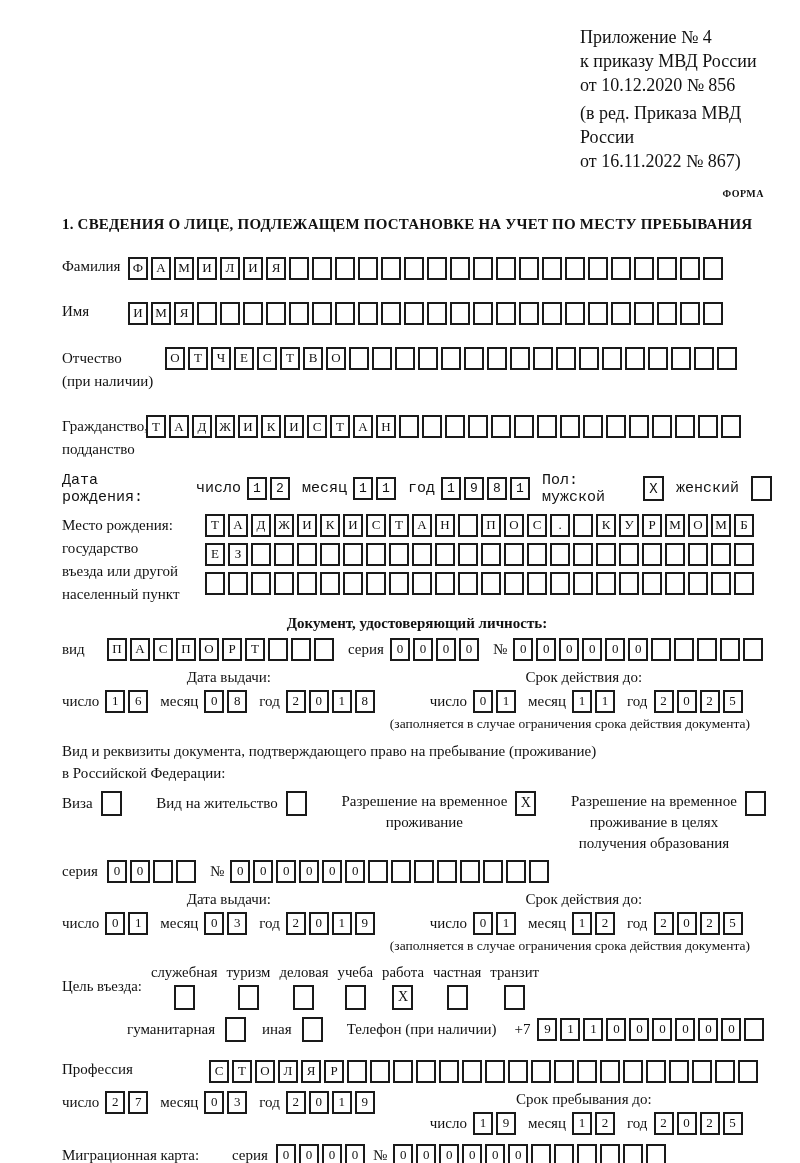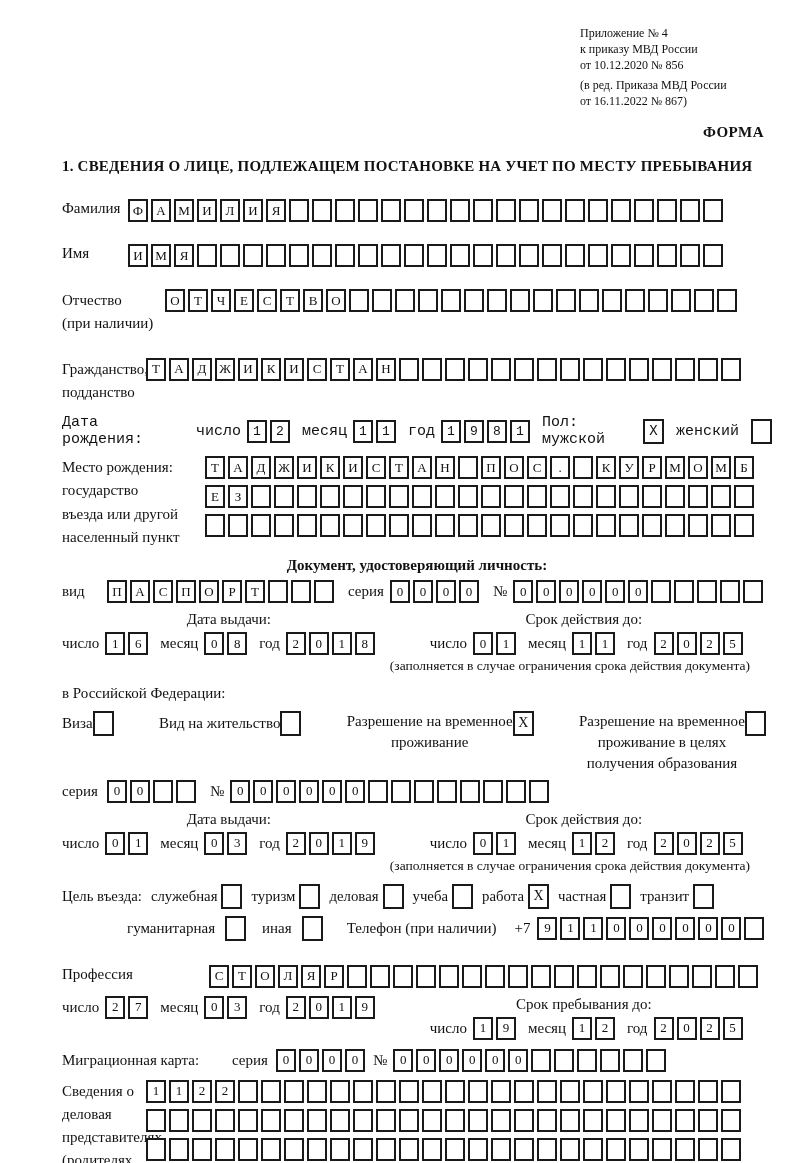--- a/index.html
+++ b/index.html
@@ -4,23 +4,23 @@
 <style>
   html,body { margin:0; padding:0; background:#ffffff; }
   body {
     width:800px; height:1163px; overflow:hidden;
     font-family:"Liberation Serif","DejaVu Serif",serif;
     color:#111; font-size:15px;
   }
   .page { box-sizing:border-box; width:800px; padding:26px 28px 10px 62px; }
 
   
-  .ref { margin-left:auto; width:192px; font-size:12px; line-height:1.32; }
+  .ref { margin-left:auto; width:192px; font-size:18px; line-height:1.32; }
   .ref .amend { margin-top:5px; }
-  .forma { text-align:right; font-weight:bold; font-size:15px; margin:14px 8px 0 0; letter-spacing:.5px; }
+  .forma { text-align:right; font-weight:bold; font-size:10px; margin:14px 8px 0 0; letter-spacing:.5px; }
 
   
   .title { text-align:center; font-weight:bold; font-size:16.5px; margin-top:16px; line-height:1.35; letter-spacing:.2px; }
   .blank { display:inline-block; width:56px; border-bottom:3px solid #3a3a3a; height:14px; margin-left:10px; }
 
   .sec-heading { font-weight:bold; font-size:15px; margin-top:17px; letter-spacing:.2px; }
 
   
   .frow { display:flex; align-items:flex-start; margin-top:22px; }
   .flabel { flex:none; line-height:1.25; }
@@ -66,26 +66,26 @@
   .dp-left  { width:47%; }
   .dp-right { width:53%; }
   .dp-head { text-align:center; margin-bottom:4px; }
   .dp-row { display:flex; }
   .dp-right .dp-row { justify-content:flex-start; padding-left:34px; }
   .note-right { text-align:right; font-size:13.5px; margin:3px 22px 0 0; }
 
   .para { margin-top:8px; line-height:1.5; }
 
   .permits { display:flex; align-items:flex-start; margin-top:6px; justify-content:space-between; padding-right:6px; }
-  .permit { display:flex; align-items:flex-start; }
+  .permit { display:flex; align-items:flex-start; gap:8px; }
   .permit .one-line { margin-top:4px; }
   .plines { text-align:center; line-height:1.4; }
 
   .purpose { display:flex; align-items:center; margin-top:10px; font-size:14.8px; white-space:nowrap; }
-  .pitem { display:flex; align-items:center; gap:4px; margin-left:9px; }
+  .pitem { display:flex; align-items:center; gap:4px; margin-left:9px;flex-direction:column; }
   .pitem:first-of-type { margin-left:7px; }
   .purpose2 { display:flex; align-items:center; margin-top:7px; padding-left:65px; white-space:nowrap; }
   .purpose2 .sp { margin-left:16px; }
   .purpose2 .prefix { margin:0 7px 0 18px; }
 
   .reps-right { display:flex; flex-direction:column; }
 </style>
 </head>
 <body>
 
@@ -439,20 +439,21 @@
               <span class="cell">2</span>
               <span class="cell">5</span>
             </span>
           </span>
         </div>
     </div>
   </div>
   <div class="note-right">(заполняется в случае ограничения срока действия документа)</div>
 
   <div class="para">
+    <div>Вид и реквизиты документа, подтверждающего право на пребывание (проживание)</div>
     <div>в Российской Федерации:</div>
   </div>
 
   <div class="permits">
     <div class="permit">
       <span class="one-line">Виза</span>
       <span class="checkbox"></span>
     </div>
     <div class="permit">
       <span class="one-line">Вид на жительство</span>
@@ -600,21 +601,21 @@
         <span class="cell">0</span>
         <span class="cell">0</span>
         <span class="cell">0</span>
         <span class="cell">0</span>
         <span class="cell">0</span>
         <span class="cell">0</span>
         <span class="cell"></span>
       </span>
   </div>
 
-  <div class="frow" style="margin-top:24px">
+  <div class="frow" style="margin-top:18px">
     <div class="flabel w-prof">Профессия</div>
     <span class="cells">
         <span class="cell">С</span>
         <span class="cell">Т</span>
         <span class="cell">О</span>
         <span class="cell">Л</span>
         <span class="cell">Я</span>
         <span class="cell">Р</span>
         <span class="cell"></span>
         <span class="cell"></span>

